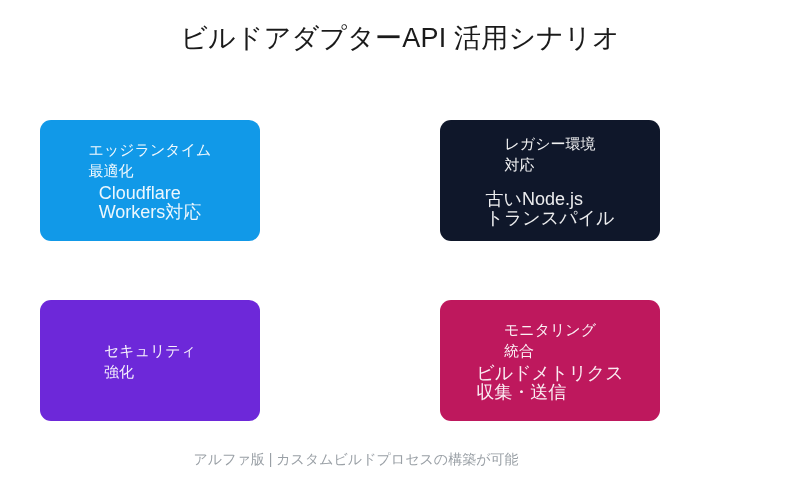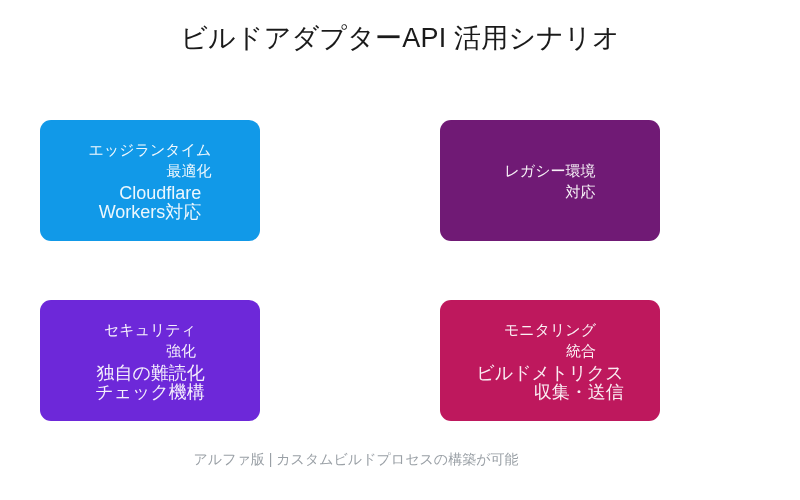--- a/index.html
+++ b/index.html
@@ -46,21 +46,21 @@
   .card {
     position: absolute;
     width: 220px;
     height: 121px;
     border-radius: 11px;
     box-sizing: border-box;
     display: flex;
     flex-direction: column;
     align-items: center;
     justify-content: center;
-    text-align: right;
+    text-align: left;
     overflow: hidden;
   }
 
   .card.pos-0 { left: 0px;   top: 0px; }
   .card.pos-1 { left: 400px; top: 0px; }
   .card.pos-2 { left: 0px;   top: 180px; }
   .card.pos-3 { left: 400px; top: 180px; }
 
   .card-title {
     font-size: 15px;
@@ -103,30 +103,30 @@
 
   <div class="card-grid">
 
     <div class="card pos-0" style="background: rgb(17, 153, 232);">
       <div class="card-title">エッジランタイム
 最適化</div>
       <div class="card-subtitle">Cloudflare
 Workers対応</div>
     </div>
 
-    <div class="card pos-1" style="background: #701a75; gap: 12px;">
+    <div class="card pos-1" style="background: #0f172a; gap: 12px;">
       <div class="card-title">レガシー環境
 対応</div>
+      <div class="card-subtitle">古いNode.js
+トランスパイル</div>
     </div>
 
     <div class="card pos-2" style="background: #6d28d9;">
       <div class="card-title">セキュリティ
 強化</div>
-      <div class="card-subtitle">独自の難読化
-チェック機構</div>
     </div>
 
     <div class="card pos-3" style="background: #be185d;">
       <div class="card-title">モニタリング
 統合</div>
       <div class="card-subtitle">ビルドメトリクス
 収集・送信</div>
     </div>
 
   </div>

